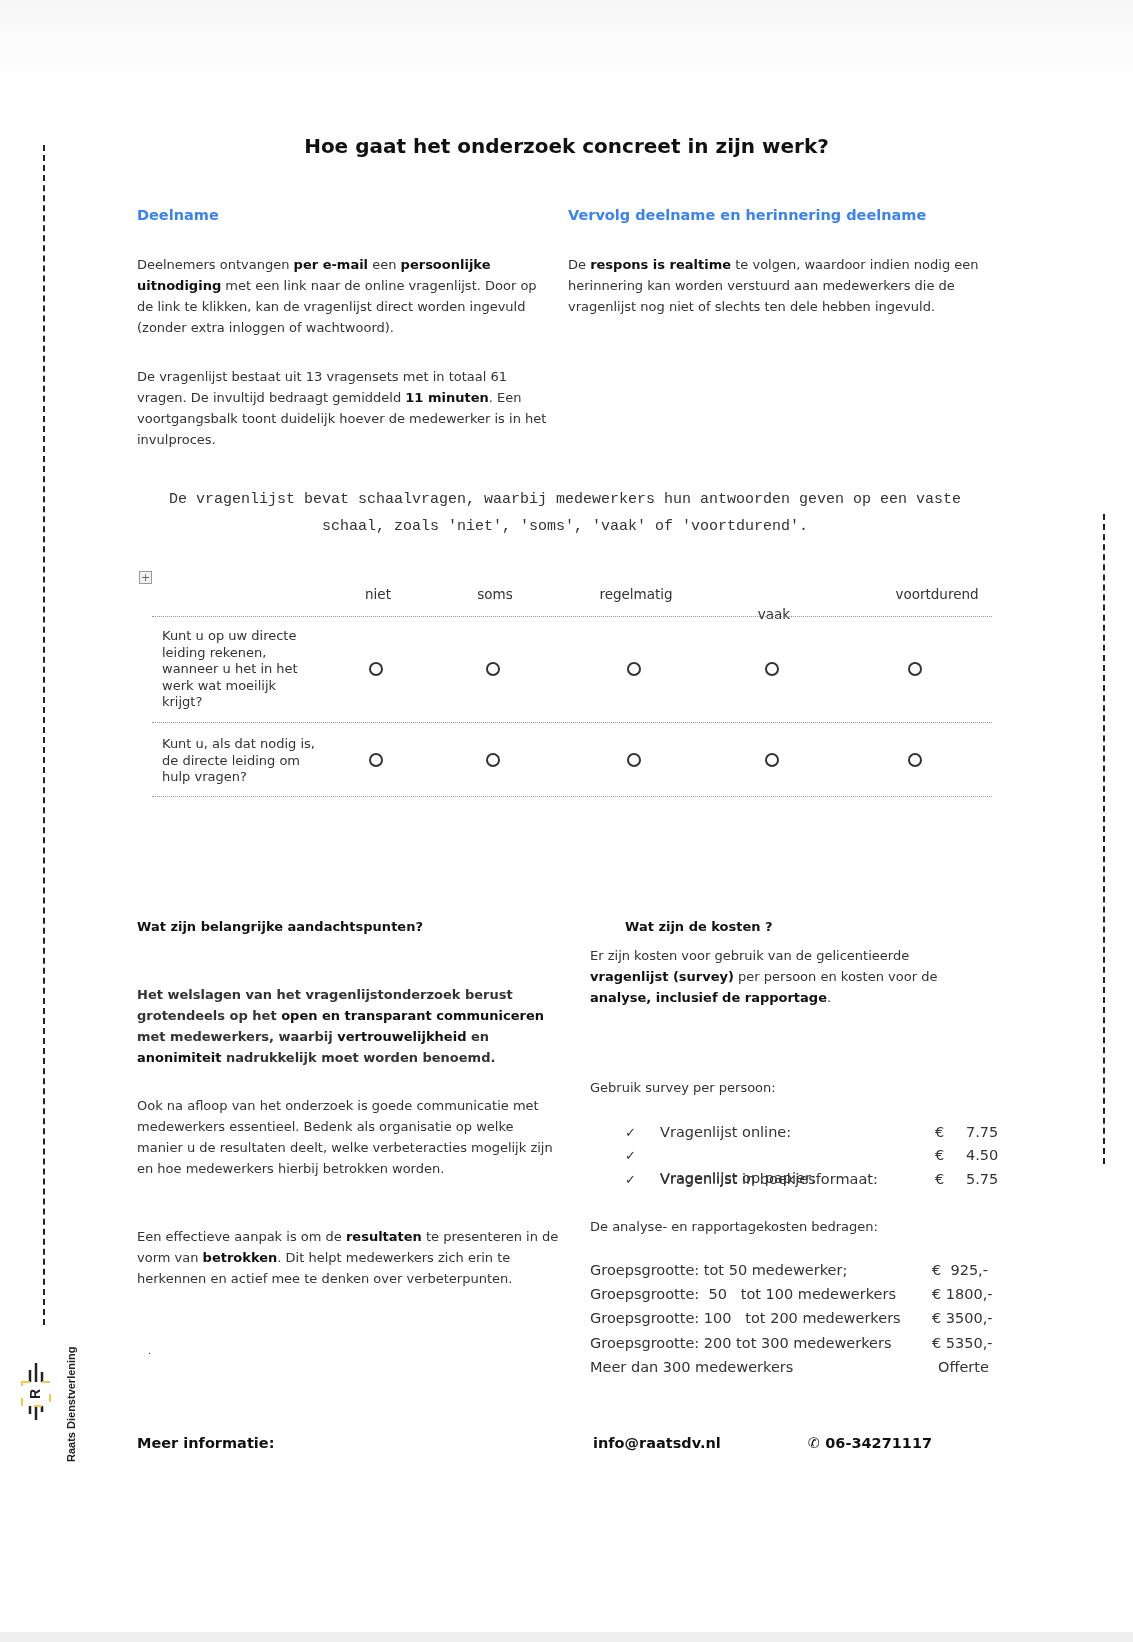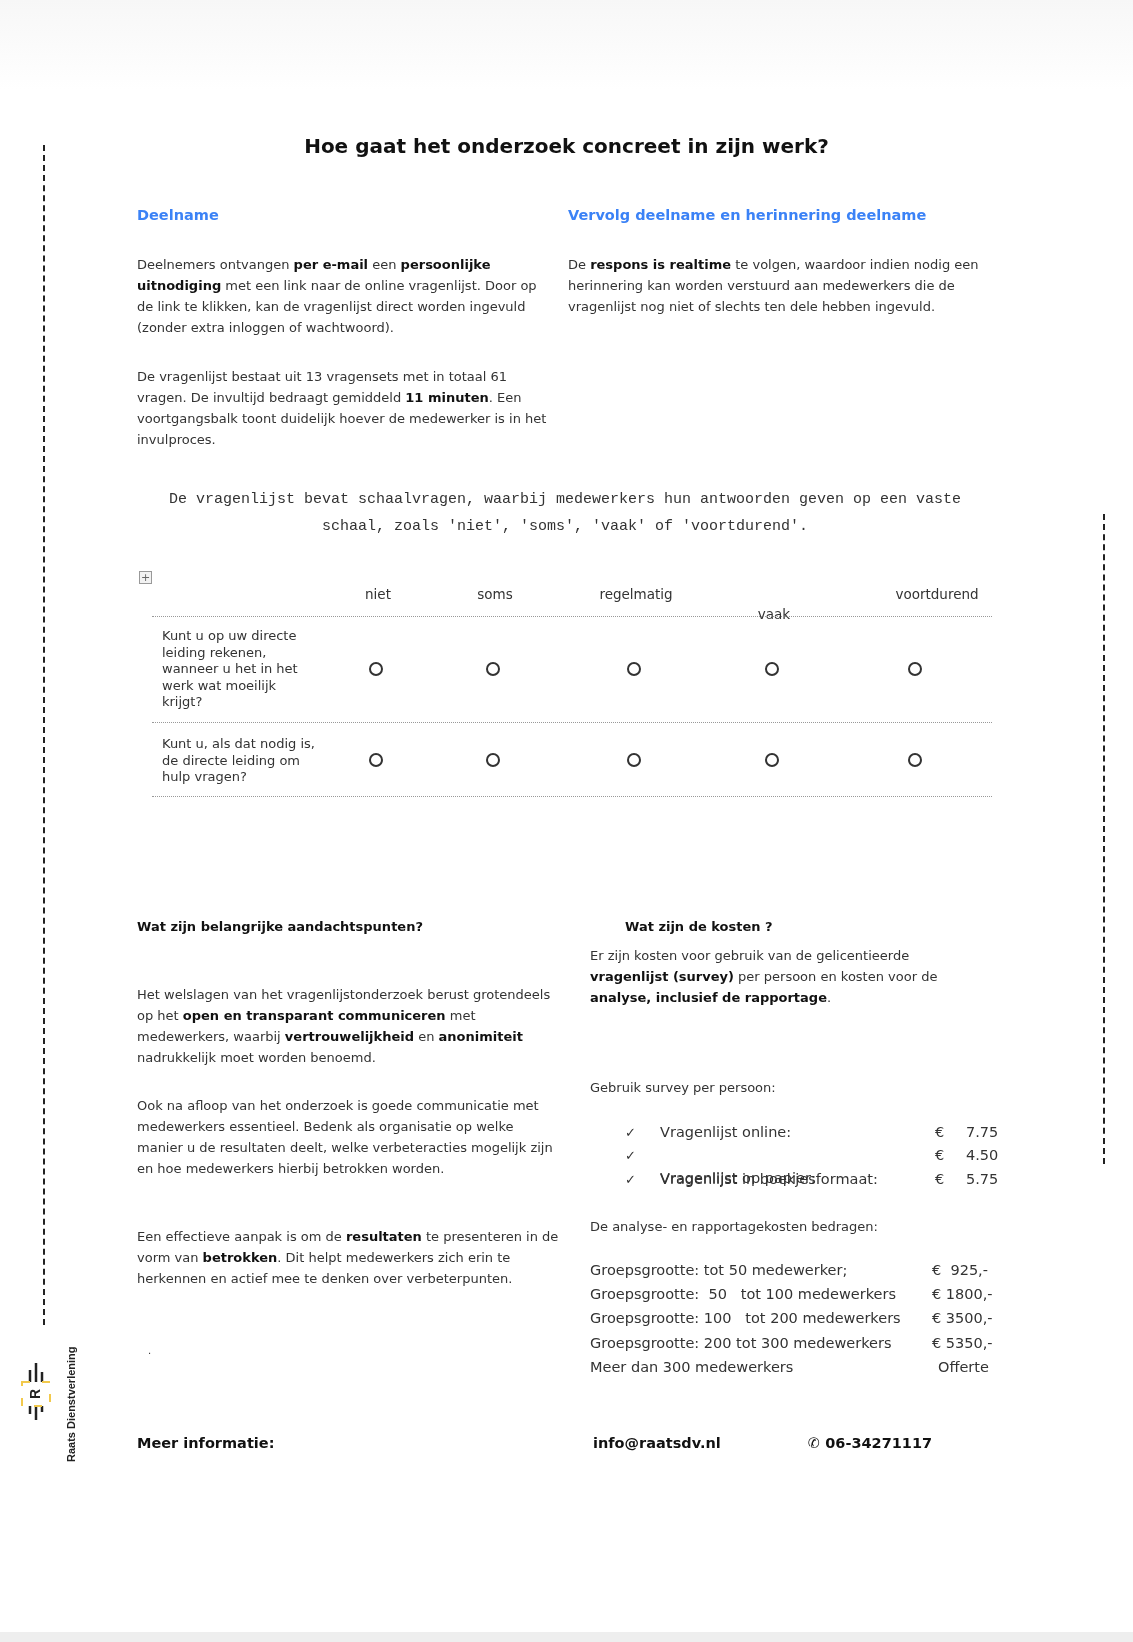--- a/index.html
+++ b/index.html
@@ -74,21 +74,21 @@
     <div class="abs radio" style="left:915px;top:669px;"></div>
     <div class="abs q-text" style="top:736px;">Kunt u, als dat nodig is, de directe leiding om hulp vragen?</div>
     <div class="abs radio" style="left:376px;top:760px;"></div>
     <div class="abs radio" style="left:493px;top:760px;"></div>
     <div class="abs radio" style="left:634px;top:760px;"></div>
     <div class="abs radio" style="left:772px;top:760px;"></div>
     <div class="abs radio" style="left:915px;top:760px;"></div>
   </div>
 
 <div class="abs h-med" style="left:137px;top:919px;">Wat zijn belangrijke aandachtspunten?</div>
-<div class="abs para rich" style="left:137px;top:984px;width:425px;"><span>Het welslagen van het vragenlijstonderzoek berust grotendeels op het </span><b>open en transparant communiceren</b><span> met medewerkers, waarbij </span><b>vertrouwelijkheid</b><span> en </span><b>anonimiteit</b><span> nadrukkelijk moet worden benoemd.</span></div>
+<div class="abs para rich" style="left:137px;top:984px;width:425px;font-weight:bold;"><span>Het welslagen van het vragenlijstonderzoek berust grotendeels op het </span><b>open en transparant communiceren</b><span> met medewerkers, waarbij </span><b>vertrouwelijkheid</b><span> en </span><b>anonimiteit</b><span> nadrukkelijk moet worden benoemd.</span></div>
 <div class="abs para rich" style="left:137px;top:1095px;width:425px;"><span>Ook na afloop van het onderzoek is goede communicatie met medewerkers essentieel. Bedenk als organisatie op welke manier u de resultaten deelt, welke verbeteracties mogelijk zijn en hoe medewerkers hierbij betrokken worden.</span></div>
 <div class="abs para rich" style="left:137px;top:1226px;width:425px;"><span>Een effectieve aanpak is om de </span><b>resultaten</b><span> te presenteren in de vorm van </span><b>betrokken</b><span>. Dit helpt medewerkers zich erin te herkennen en actief mee te denken over verbeterpunten.</span></div>
 <div class="abs para" style="left:148px;top:1340px;font-size:10px;">.</div>
 
 <div class="abs h-med" style="left:588px;top:919px;margin-left:37px;">Wat zijn de kosten ?</div>
 <div class="abs para rich" style="left:590px;top:930px;width:400px;margin-top:15px;"><span>Er zijn kosten voor gebruik van de gelicentieerde </span><b>vragenlijst (survey)</b><span> per persoon en kosten voor de </span><b>analyse, inclusief de rapportage</b><span>.</span></div>
 <div class="abs para" style="left:590px;top:1077px;">Gebruik survey per persoon:</div>
 <div id="survey-costs">
     <div class="abs check" style="left:625px;top:1125px;">✓</div>
     <div class="abs price-row" style="left:660px;top:1124px;">Vragenlijst online:</div>

